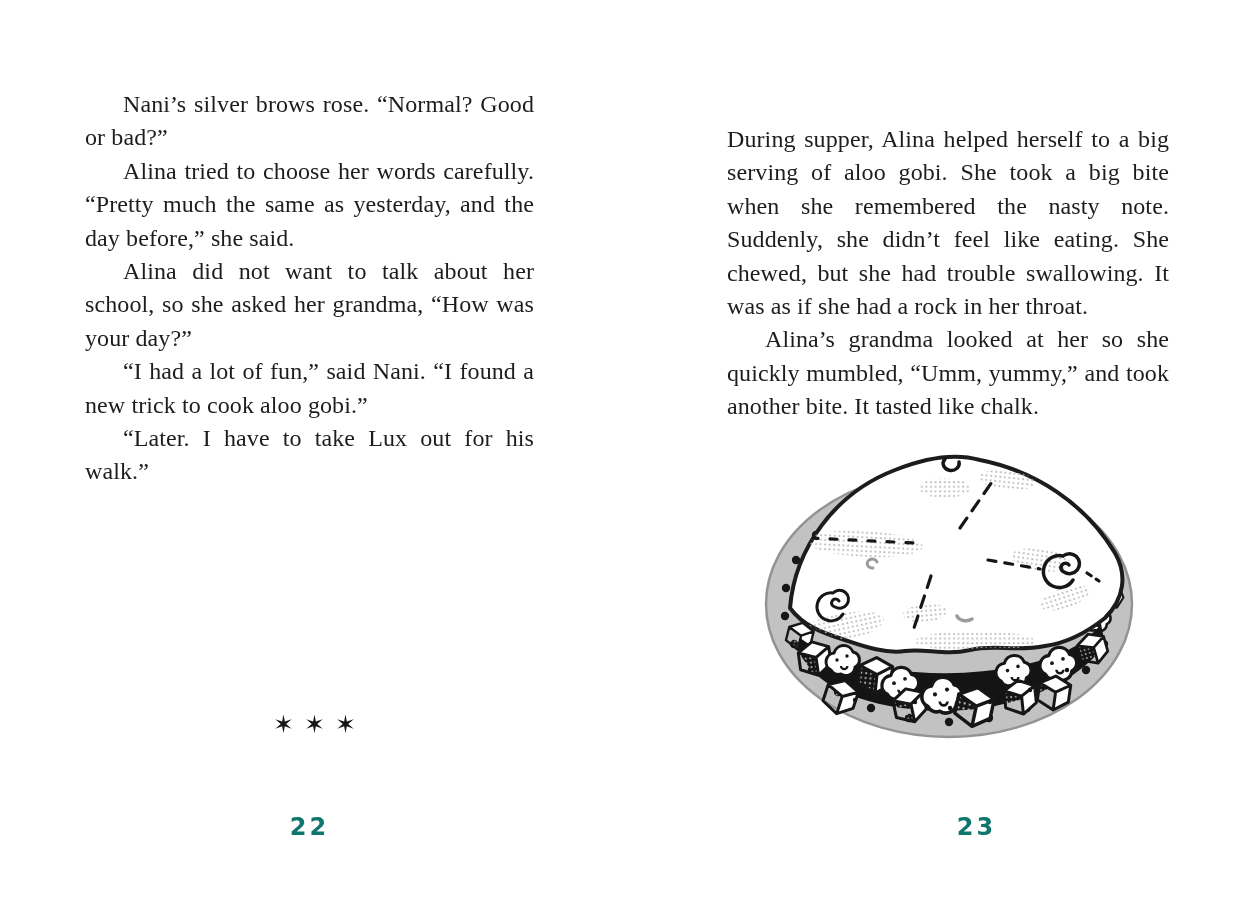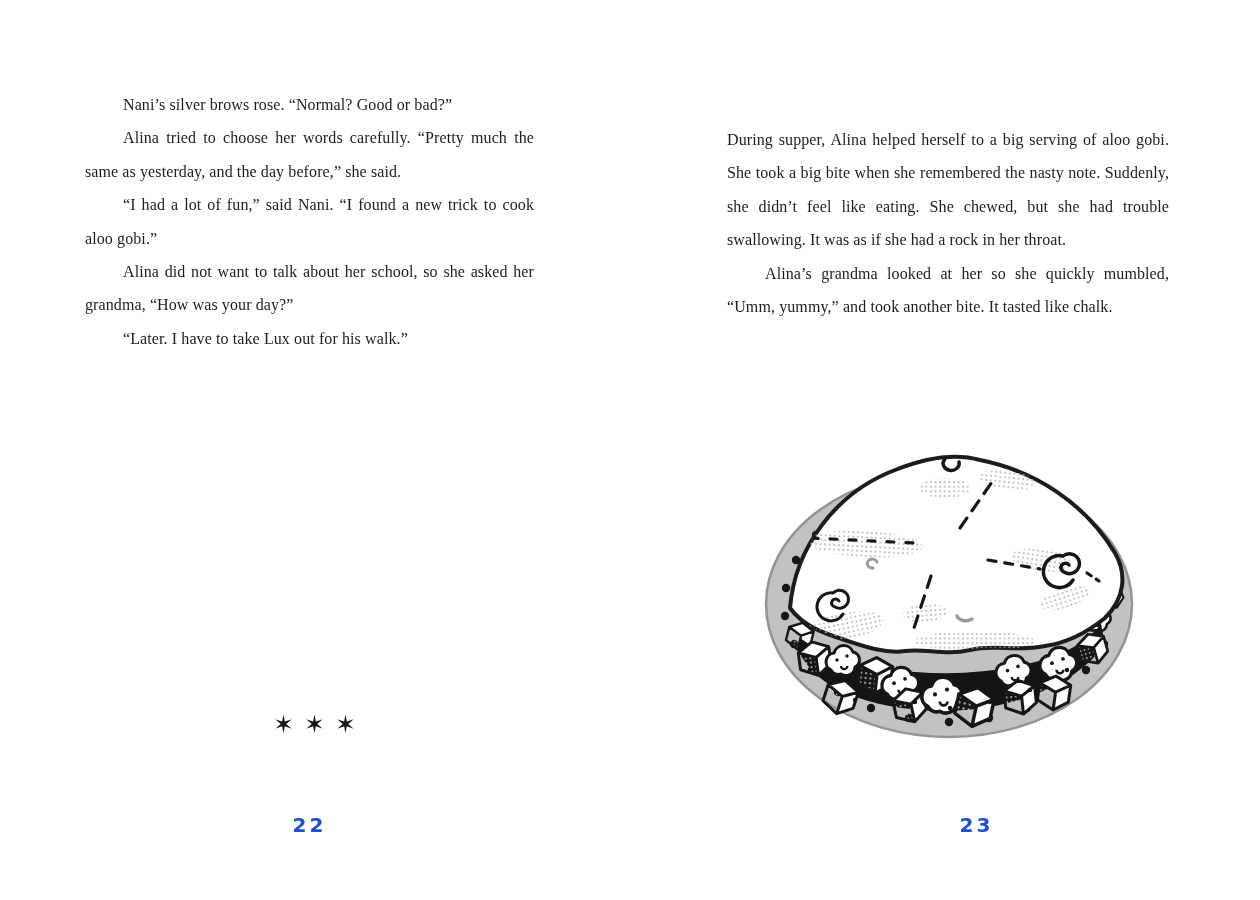--- a/index.html
+++ b/index.html
@@ -13,21 +13,21 @@
     color: #1d1d1d;
   }
   .text-col {
     position: absolute;
     top: 88px;
   }
   .text-col.left  { left: 85px;  width: 449px; }
   .text-col.right { left: 727px; width: 442px; margin-top: 35px; }
   .text-col p {
     margin: 0;
-    font-size: 16px;
+    font-size: 24px;
     line-height: 33.4px;
     text-align: justify;
     text-indent: 38px;
     letter-spacing: 0.1px;
   }
   .text-col p.no-indent { text-indent: 0; }
   .text-col p i { font-style: italic; }
   .section-break {
     position: absolute;
     left: 85px;
@@ -41,44 +41,44 @@
     padding-left: 10px;
     color: #161616;
   }
   .page-number {
     position: absolute;
     top: 813px;
     width: 449px;
     text-align: center;
     font-family: "DejaVu Sans", sans-serif;
     font-weight: 800;
-    font-size: 20px;
+    font-size: 24px;
     letter-spacing: 3px;
-    color: #1d4ed8;
+    color: #0f766e;
   }
   .page-number.left  { left: 85px; }
   .page-number.right { left: 752px; width: 449px; }
   .illustration {
     position: absolute;
     left: 745px;
     top: 448px;
     width: 408px;
     height: 312px;
   }
 </style>
 </head>
 <body>
 
 <div class="spread">
 
   <div class="text-col left" id="left-paragraphs">
       <p>Nani’s silver brows rose. “Normal? Good or bad?”</p>
       <p>Alina tried to choose her words carefully. “Pretty much the same as yesterday, and the day before,” she said.</p>
+      <p>Alina did not want to talk about her school, so she asked her grandma, “How was your day?”</p>
       <p>“I had a lot of fun,” said Nani. “I found a new trick to cook aloo gobi.”</p>
-      <p>Alina did not want to talk about her school, so she asked her grandma, “How was your day?”</p>
       <p>“Later. I have to take Lux out for his walk.”</p>
     </div>
 
   <div class="section-break">✶✶✶</div>
 
   <div class="page-number left">22</div>
 
   <div class="text-col right" id="right-paragraphs">
       <p class="no-indent">During supper, Alina helped herself to a big serving of aloo gobi. She took a big bite when she remembered the nasty note. Suddenly, she didn’t feel like eating. She chewed, but she had trouble swallowing. It was as if she had a rock in her throat.</p>
       <p>Alina’s grandma looked at her so she quickly mumbled, “Umm, yummy,” and took another bite. It tasted like chalk.</p>

